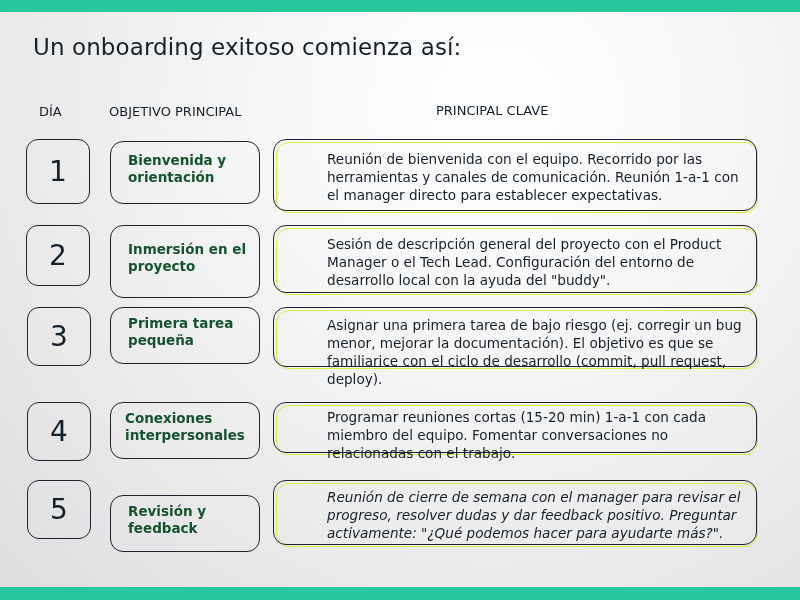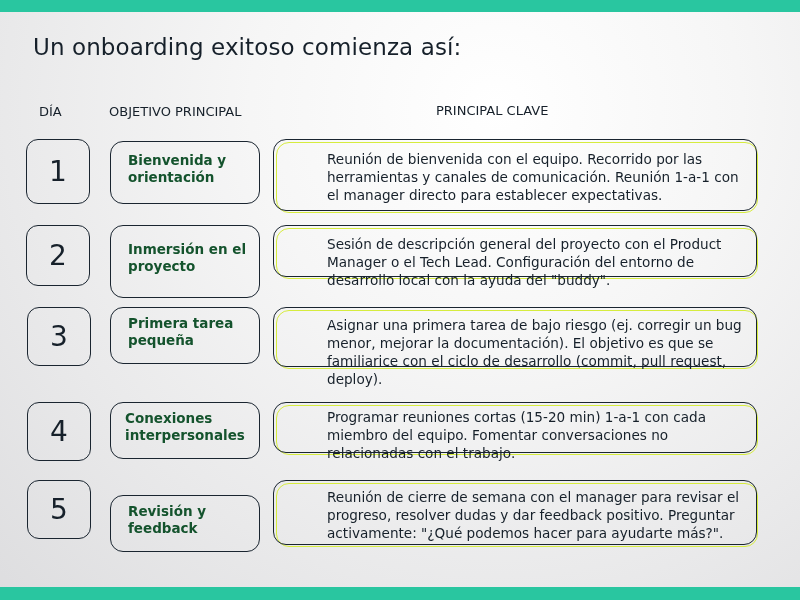--- a/index.html
+++ b/index.html
@@ -70,21 +70,21 @@
     <div class="outline-dark"></div>
     <div class="txt">Reunión de bienvenida con el equipo. Recorrido por las herramientas y canales de comunicación. Reunión 1-a-1 con el manager directo para establecer expectativas.</div>
   </div>
 </div>
 
 <div class="row">
   <div class="day" style="top:225px; height:59px;">2</div>
   <div class="obj" style="top:225px; height:73px;">
     <span>Inmersión en el proyecto</span>
   </div>
-  <div class="act" style="top:225px; height:52px;">
+  <div class="act" style="top:225px; height:68px;">
     <div class="outline-green"></div>
     <div class="outline-dark"></div>
     <div class="txt" style="top:10px;">Sesión de descripción general del proyecto con el Product Manager o el Tech Lead. Configuración del entorno de desarrollo local con la ayuda del "buddy".</div>
   </div>
 </div>
 
 <div class="row">
   <div class="day" style="top:307px; height:57px; left:27px;">3</div>
   <div class="obj" style="top:307px; height:57px;">
     <span>Primera tarea pequeña</span>
@@ -109,17 +109,17 @@
 </div>
 
 <div class="row">
   <div class="day" style="top:480px; height:57px; left:27px;">5</div>
   <div class="obj" style="top:480px; height:57px;margin-top:15px;">
     <span>Revisión y feedback</span>
   </div>
   <div class="act" style="top:480px; height:65px;">
     <div class="outline-green"></div>
     <div class="outline-dark"></div>
-    <div class="txt" style="top:8px;">Reunión de cierre de semana con el manager para revisar el progreso, resolver dudas y dar feedback positivo. Preguntar activamente: "¿Qué podemos hacer para ayudarte más?".</div>
+    <div class="txt" style="top:8px;font-style:italic;">Reunión de cierre de semana con el manager para revisar el progreso, resolver dudas y dar feedback positivo. Preguntar activamente: "¿Qué podemos hacer para ayudarte más?".</div>
   </div>
 </div>
 
 <div class="bar-bottom"></div>
 
 </body></html>

